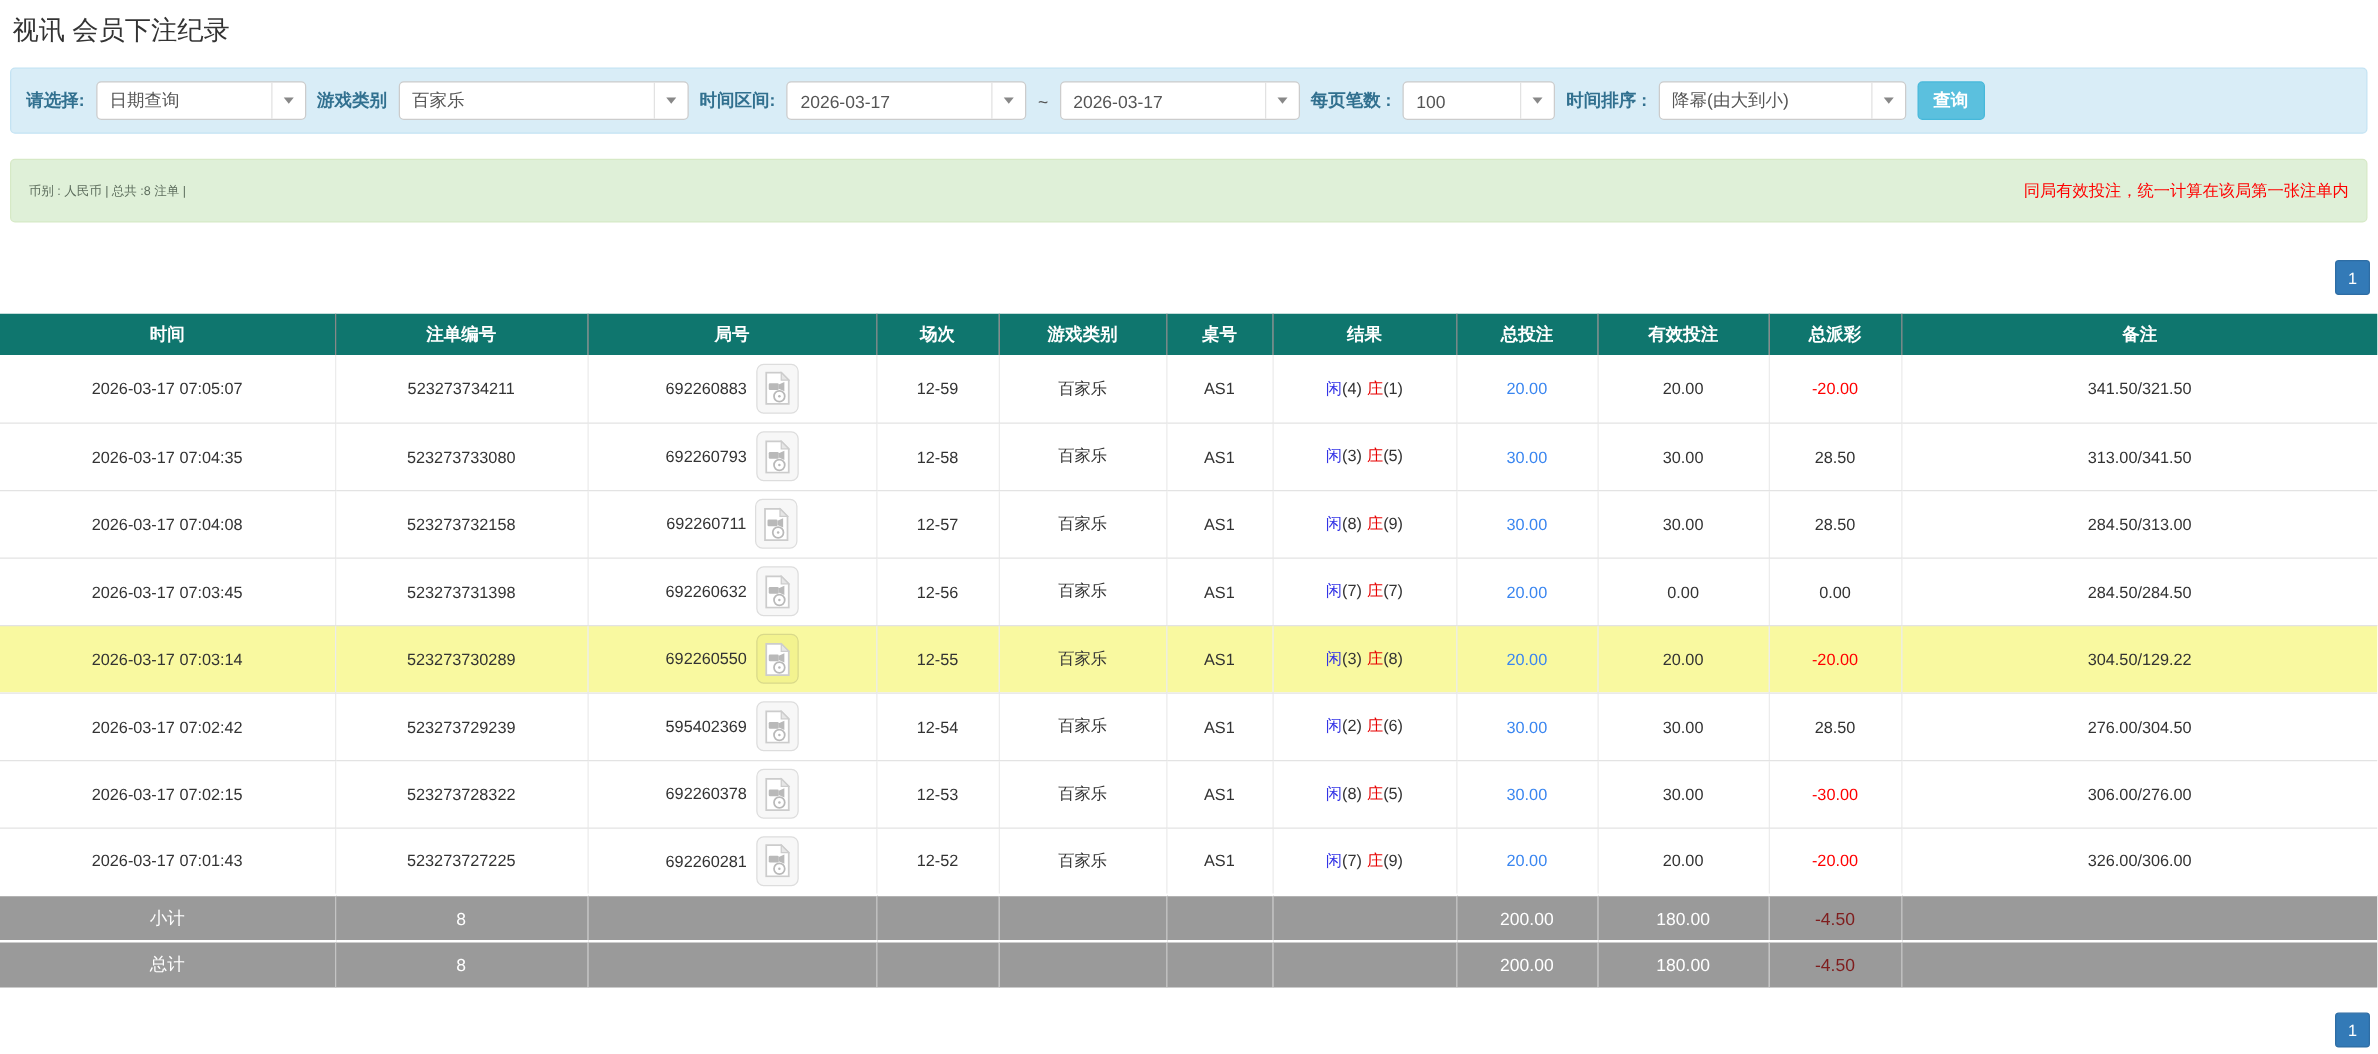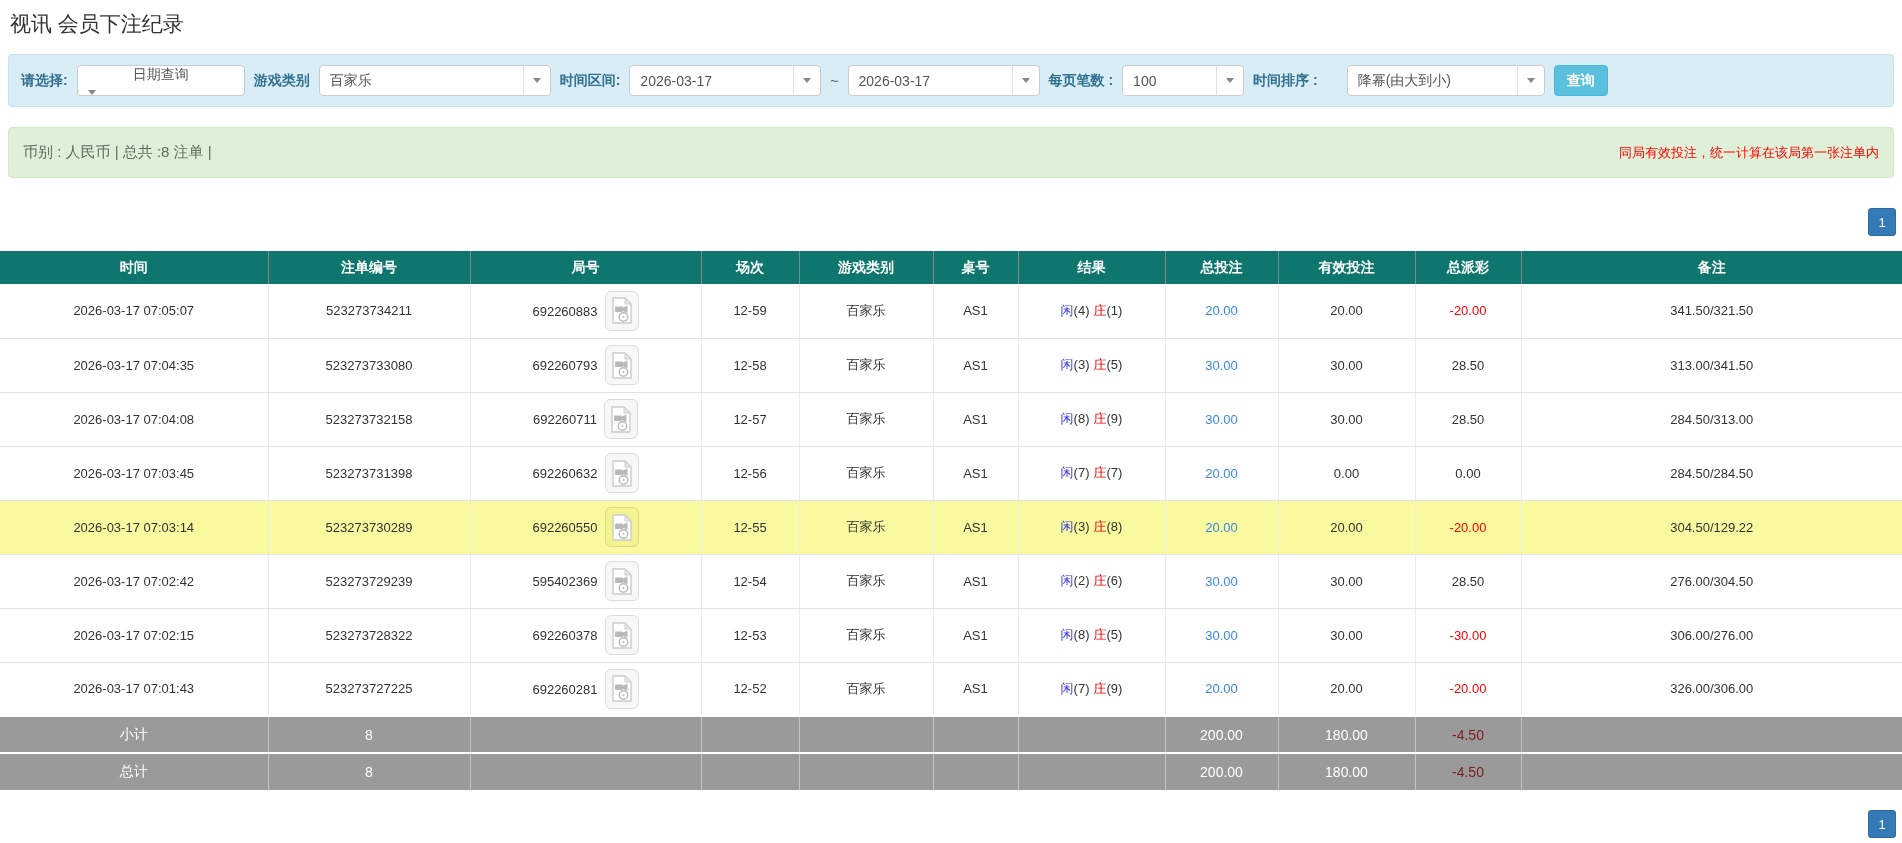--- a/index.html
+++ b/index.html
@@ -15,32 +15,32 @@
     padding:0 12px; gap:9px; }
   .f-label { font-size:14px; font-weight:bold; color:#31708f; white-space:nowrap; }
   .sel { height:31px; background:#fff; border:1px solid #ccc; border-radius:4px;
     display:flex; align-items:center; cursor:pointer; }
   .sel .sel-val { flex:1; font-size:14px; color:#555; padding:0 10px; white-space:nowrap;
     overflow:hidden; }
   .sel .sel-arrow { width:27px; align-self:stretch; border-left:1px solid #e2e2e2;
     display:flex; align-items:center; justify-content:center; }
   .caret { width:0; height:0; border-left:4px solid transparent;
     border-right:4px solid transparent; border-top:5px solid #888; }
-  .w-query { width:168px;flex-direction:column; } .w-game { width:232px; } .w-date { width:192px; }
-  .w-size { width:122px; } .w-sort { width:198px;margin-left:20px; }
+  .w-query { width:168px; } .w-game { width:232px; } .w-date { width:192px; }
+  .w-size { width:122px; } .w-sort { width:198px; }
   .tilde { font-size:14px; color:#555; }
   .search-btn { height:31px; min-width:48px; padding:0 12px; background:#5bc0de;
     border:1px solid #46b8da; border-radius:4px; color:#fff; font-size:14px;
     display:flex; align-items:center; justify-content:center; cursor:pointer;font-weight:bold; }
 
   
   .summary-bar { margin:20px 8px 0 8px; height:51px; background:#dff0d8;
     border:1px solid #d6e9c6; border-radius:4px; display:flex; align-items:center;
     justify-content:space-between; padding:0 14px; }
-  .summary-left { font-size:15px; color:#5e6e5e; }
+  .summary-left { font-size:10px; color:#5e6e5e; }
   .summary-right { font-size:13px; color:#f00; }
 
   
   .pager-row { display:flex; justify-content:flex-end; padding-right:6px; }
   .pager-top { margin-top:30px; margin-bottom:15px; }
   .pager-bottom { margin-top:20px; }
   .page-btn { min-width:28px; height:28px; background:#337ab7; border:1px solid #2e6da4;
     border-radius:3px; color:#fff; font-size:13px; display:flex; align-items:center;
     justify-content:center; cursor:pointer; }
 

